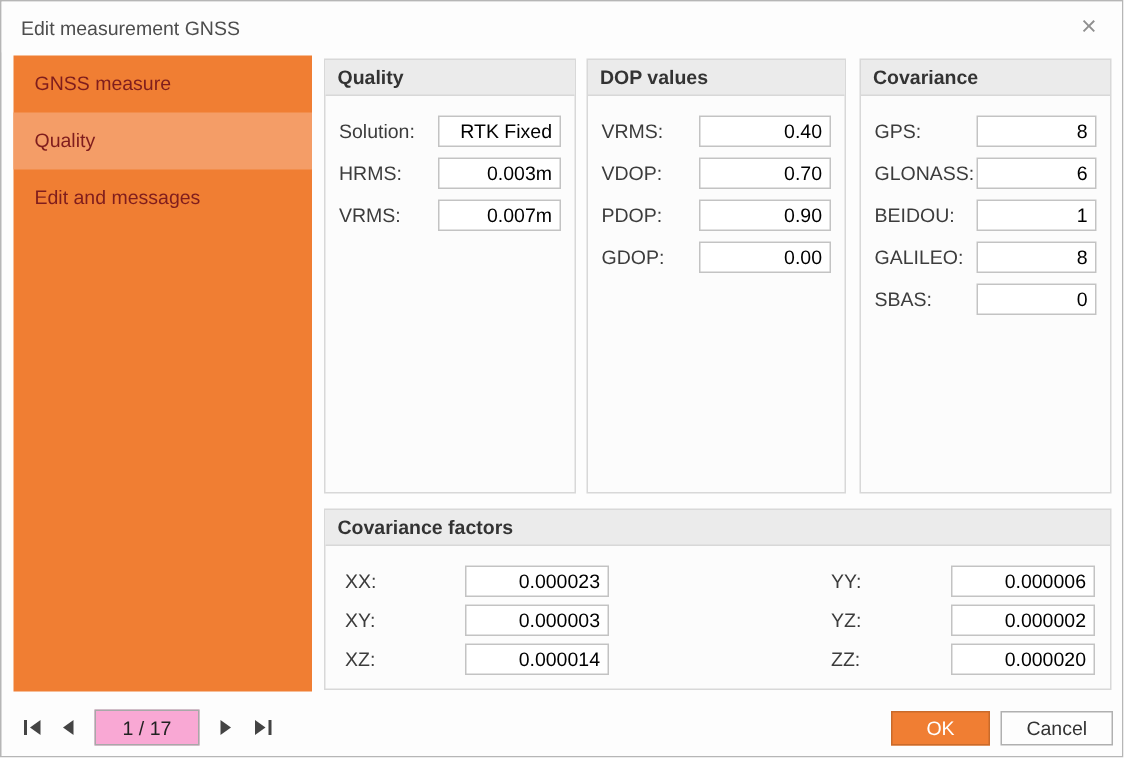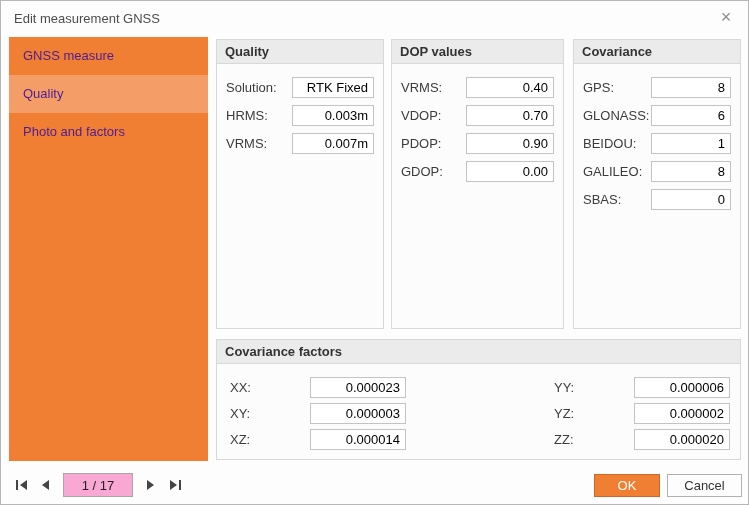--- a/index.html
+++ b/index.html
@@ -24,21 +24,21 @@
     width: 20px; height: 20px; line-height: 20px; text-align: center;
     font-size: 18px; color: #8f8f8f; cursor: pointer;
   }
   
   .sidebar {
     position: absolute; left: 8px; top: 36px; width: 199px; height: 424px;
     background: #f07e33;
   }
   .side-item {
     height: 38px; line-height: 38px; padding-left: 14px;
-    color: #4c1d95; font-size: 13px; cursor: pointer;
+    color: #7f1d1d; font-size: 13px; cursor: pointer;
     white-space: nowrap; overflow: hidden;
   }
   .side-item.selected { background: #f49d67; }
   
   .panel { position: absolute; background: #fcfcfc; border: 1px solid #d8d8d8; }
   .panel-quality    { left: 215px; top: 38px;  width: 168px; height: 290px; }
   .panel-dop        { left: 390px; top: 38px;  width: 173px; height: 290px; }
   .panel-satellites { left: 572px; top: 38px;  width: 168px; height: 290px; }
   .panel-covariance { left: 215px; top: 338px; width: 525px; height: 121px; }
   .panel-header {
@@ -102,21 +102,21 @@
 <div class="dialog">
 
   <div class="titlebar">
     <span class="title">Edit measurement GNSS</span>
     <span class="close">×</span>
   </div>
 
   <div class="sidebar">
     <div class="side-item">GNSS measure</div>
     <div class="side-item selected">Quality</div>
-    <div class="side-item">Photo and factors</div>
+    <div class="side-item">Edit and messages</div>
   </div>
 
   <div class="panel panel-quality">
     <div class="panel-header">Quality</div>
     <div class="panel-body">
       <div class="row">
         <span class="lbl">Solution:</span>
         <input class="val w82" value="RTK Fixed" style="">
       </div>
       <div class="row">

